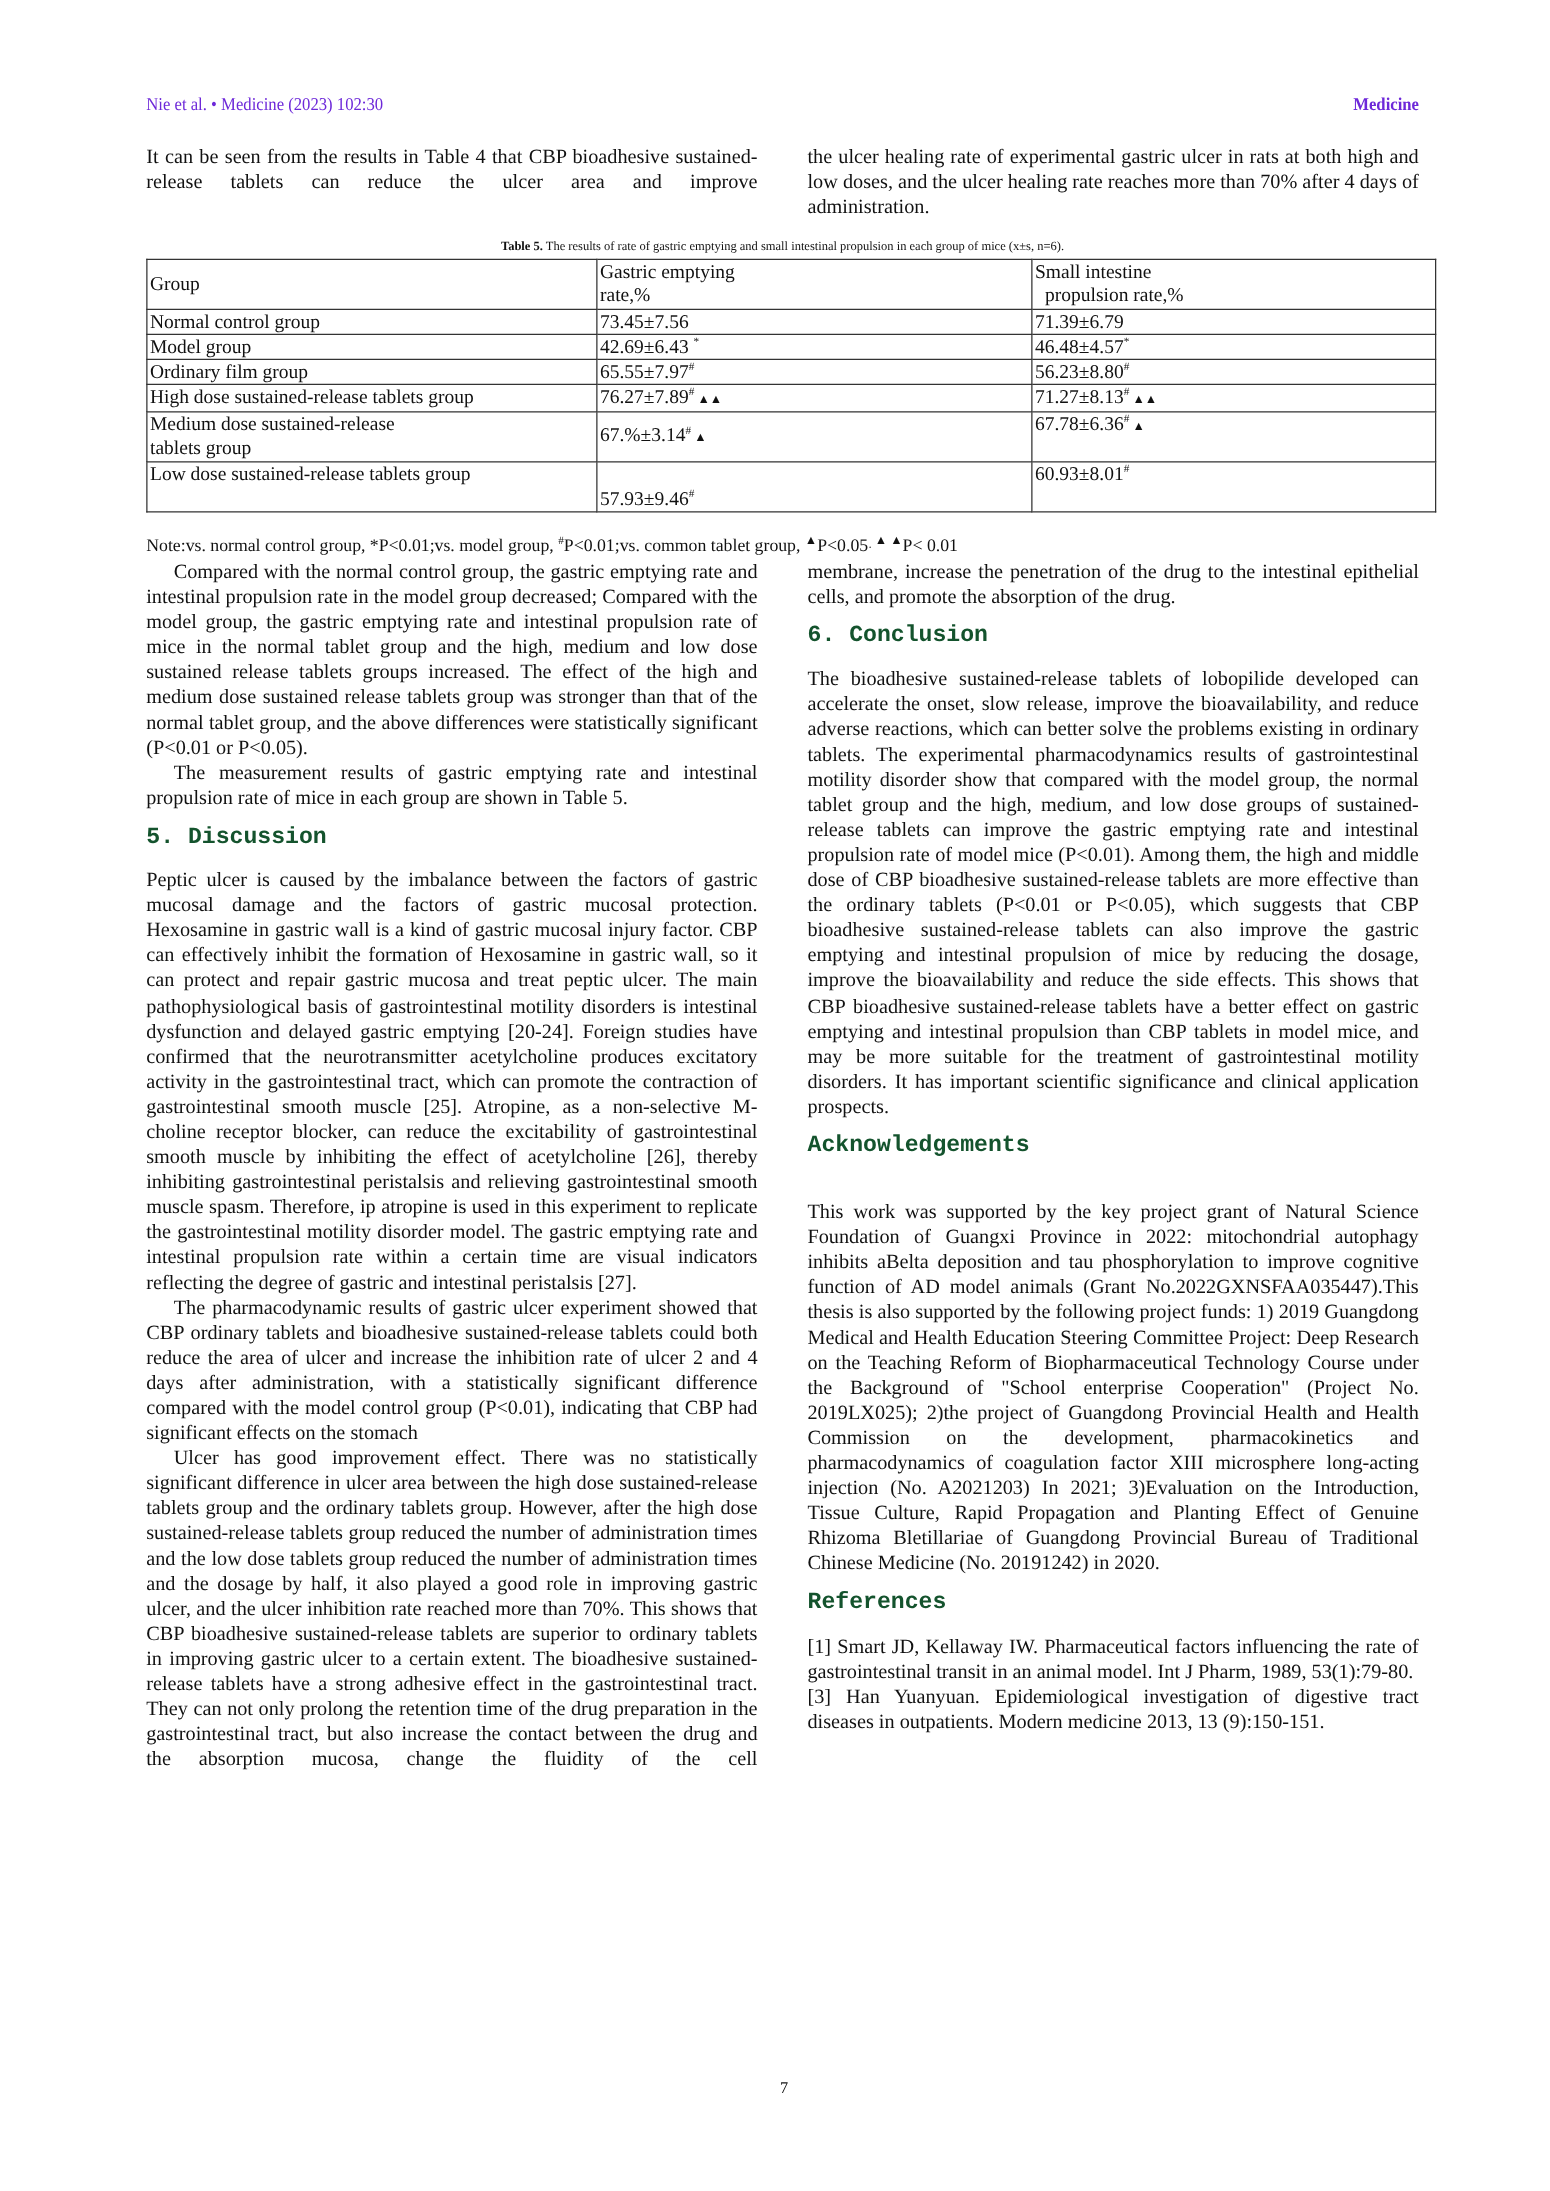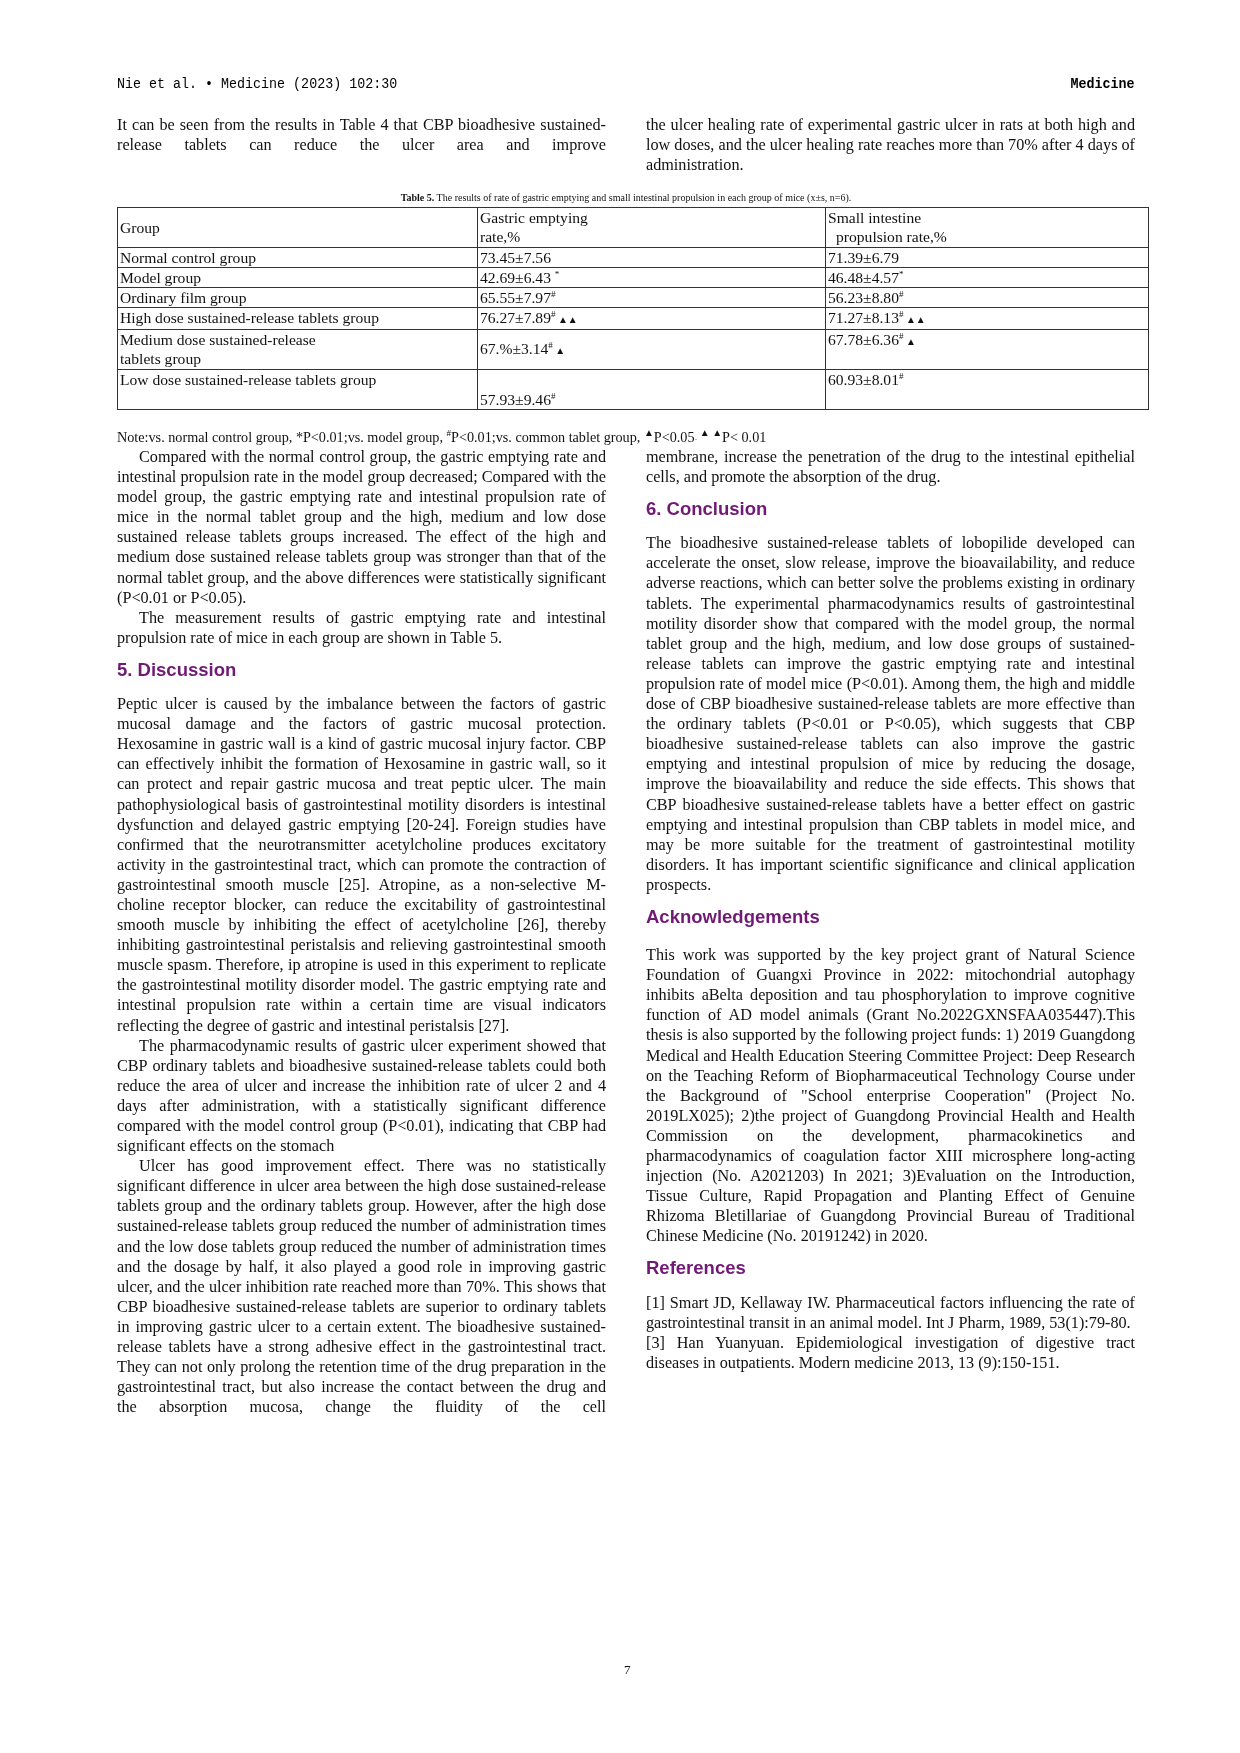--- a/index.html
+++ b/index.html
@@ -1,27 +1,27 @@
 <!DOCTYPE html>
 <html><head>
 <meta charset="utf-8">
 <style>
   html, body { margin: 0; padding: 0; background: #ffffff; }
   body { width: 1240px; height: 1753px; position: relative; overflow: hidden; color: #111; }
   .page { position: absolute; left: 0; top: 0; width: 1240px; height: 1753px; }
   .running-header { position: absolute; left: 117px; top: 76px; width: 1018px; height: 22px;
-    font-family: Liberation Mono, monospace; font-size: 14.5px; color: #000000; }
+    font-family: Liberation Serif, serif; font-size: 14.5px; color: #6d28d9; }
   .rh-left { position: absolute; left: 0; top: 0; transform: scaleX(0.92); transform-origin: left; }
   .rh-right { position: absolute; right: 0; top: 0; font-weight: bold; transform: scaleX(0.92); transform-origin: right; }
 
   .serif { font-family: "Liberation Serif", serif; font-size: 16.2px; line-height: 20.1px; color: #111; }
   .col { position: absolute; text-align: justify; }
   .col p { margin: 0; }
   .indent { text-indent: 22px; }
-  .sec-title { font-family: Liberation Sans, sans-serif; font-weight: bold; font-size: 18.5px; color: #701a75; margin: 0; }
+  .sec-title { font-family: Liberation Mono, monospace; font-weight: bold; font-size: 18.5px; color: #14532d; margin: 0; }
   .sub-title { font-family: "Liberation Serif", serif; font-weight: bold; font-size: 16.4px; margin: 0; }
 
   .table-caption { position: absolute; left: 117px; top: 188px; width: 1018px; text-align: center;
     font-family: "Liberation Serif", serif; font-size: 10px; line-height: 19px; }
   .table-caption b { font-weight: bold; }
   table.data { position: absolute; left: 117px; top: 207px; width: 1032px; border-collapse: collapse;
     font-family: "Liberation Serif", serif; font-size: 15.6px; line-height: 19px; }
   table.data td { border: 1.3px solid #333; padding: 0 2px; vertical-align: top; }
   table.data td.c1 { width: 355px; }
   table.data td.c2 { width: 343px; }
@@ -113,21 +113,21 @@
     <p class="sec-title" style="margin-top:12px; margin-bottom:14px;">5. Discussion</p>
     <p>Peptic ulcer is caused by the imbalance between the factors of gastric mucosal damage and the factors of gastric mucosal protection. Hexosamine in gastric wall is a kind of gastric mucosal injury factor. CBP can effectively inhibit the formation of Hexosamine in gastric wall, so it can protect and repair gastric mucosa and treat peptic ulcer. The main pathophysiological basis of gastrointestinal motility disorders is intestinal dysfunction and delayed gastric emptying [20-24]. Foreign studies have confirmed that the neurotransmitter acetylcholine produces excitatory activity in the gastrointestinal tract, which can promote the contraction of gastrointestinal smooth muscle [25]. Atropine, as a non-selective M-choline receptor blocker, can reduce the excitability of gastrointestinal smooth muscle by inhibiting the effect of acetylcholine [26], thereby inhibiting gastrointestinal peristalsis and relieving gastrointestinal smooth muscle spasm. Therefore, ip atropine is used in this experiment to replicate the gastrointestinal motility disorder model. The gastric emptying rate and intestinal propulsion rate within a certain time are visual indicators reflecting the degree of gastric and intestinal peristalsis [27].</p>
     <p class="indent" style="text-align-last:left;">The pharmacodynamic results of gastric ulcer experiment showed that CBP ordinary tablets and bioadhesive sustained-release tablets could both reduce the area of ulcer and increase the inhibition rate of ulcer 2 and 4 days after administration, with a statistically significant difference compared with the model control group (P&lt;0.01), indicating that CBP had significant effects on the stomach</p>
     <p class="indent" style="text-align-last: justify;">Ulcer has good improvement effect. There was no statistically significant difference in ulcer area between the high dose sustained-release tablets group and the ordinary tablets group. However, after the high dose sustained-release tablets group reduced the number of administration times and the low dose tablets group reduced the number of administration times and the dosage by half, it also played a good role in improving gastric ulcer, and the ulcer inhibition rate reached more than 70%. This shows that CBP bioadhesive sustained-release tablets are superior to ordinary tablets in improving gastric ulcer to a certain extent. The bioadhesive sustained-release tablets have a strong adhesive effect in the gastrointestinal tract. They can not only prolong the retention time of the drug preparation in the gastrointestinal tract, but also increase the contact between the drug and the absorption mucosa, change the fluidity of the cell</p>
   </div>
 
   <div class="col serif" style="left:646px; top:447px; width:489px;">
     <p>membrane, increase the penetration of the drug to the intestinal epithelial cells, and promote the absorption of the drug.</p>
     <p class="sec-title" style="margin-top:12px; margin-bottom:14px;">6. Conclusion</p>
     <p>The bioadhesive sustained-release tablets of lobopilide developed can accelerate the onset, slow release, improve the bioavailability, and reduce adverse reactions, which can better solve the problems existing in ordinary tablets. The experimental pharmacodynamics results of gastrointestinal motility disorder show that compared with the model group, the normal tablet group and the high, medium, and low dose groups of sustained-release tablets can improve the gastric emptying rate and intestinal propulsion rate of model mice (P&lt;0.01). Among them, the high and middle dose of CBP bioadhesive sustained-release tablets are more effective than the ordinary tablets (P&lt;0.01 or P&lt;0.05), which suggests that CBP bioadhesive sustained-release tablets can also improve the gastric emptying and intestinal propulsion of mice by reducing the dosage, improve the bioavailability and reduce the side effects. This shows that CBP bioadhesive sustained-release tablets have a better effect on gastric emptying and intestinal propulsion than CBP tablets in model mice, and may be more suitable for the treatment of gastrointestinal motility disorders. It has important scientific significance and clinical application prospects.</p>
-    <p class="sec-title" style="margin-top:12px; margin-bottom:18px;">Acknowledgements</p>
+    <p class="sec-title" style="margin-top:12px; margin-bottom:32px;">Acknowledgements</p>
     <p>This work was supported by the key project grant of Natural Science Foundation of Guangxi Province in 2022: mitochondrial autophagy inhibits aBelta deposition and tau phosphorylation to improve cognitive function of AD model animals (Grant No.2022GXNSFAA035447).This thesis is also supported by the following project funds: 1) 2019 Guangdong Medical and Health Education Steering Committee Project: Deep Research on the Teaching Reform of Biopharmaceutical Technology Course under the Background of "School enterprise Cooperation" (Project No. 2019LX025); 2)the project of Guangdong Provincial Health and Health Commission on the development, pharmacokinetics and pharmacodynamics of coagulation factor XIII microsphere long-acting injection (No. A2021203) In 2021; 3)Evaluation on the Introduction, Tissue Culture, Rapid Propagation and Planting Effect of Genuine Rhizoma Bletillariae of Guangdong Provincial Bureau of Traditional Chinese Medicine (No. 20191242) in 2020.</p>
     <p class="sec-title" style="margin-top:12px; margin-bottom:14px;">References</p>
     <p>[1] Smart JD, Kellaway IW. Pharmaceutical factors influencing the rate of gastrointestinal transit in an animal model. Int J Pharm, 1989, 53(1):79-80.</p>
     <p>[3] Han Yuanyuan. Epidemiological investigation of digestive tract diseases in outpatients. Modern medicine 2013, 13 (9):150-151.</p>
   </div>
 
   <div class="page-num">7</div>
 </div>
 
 </body></html>

